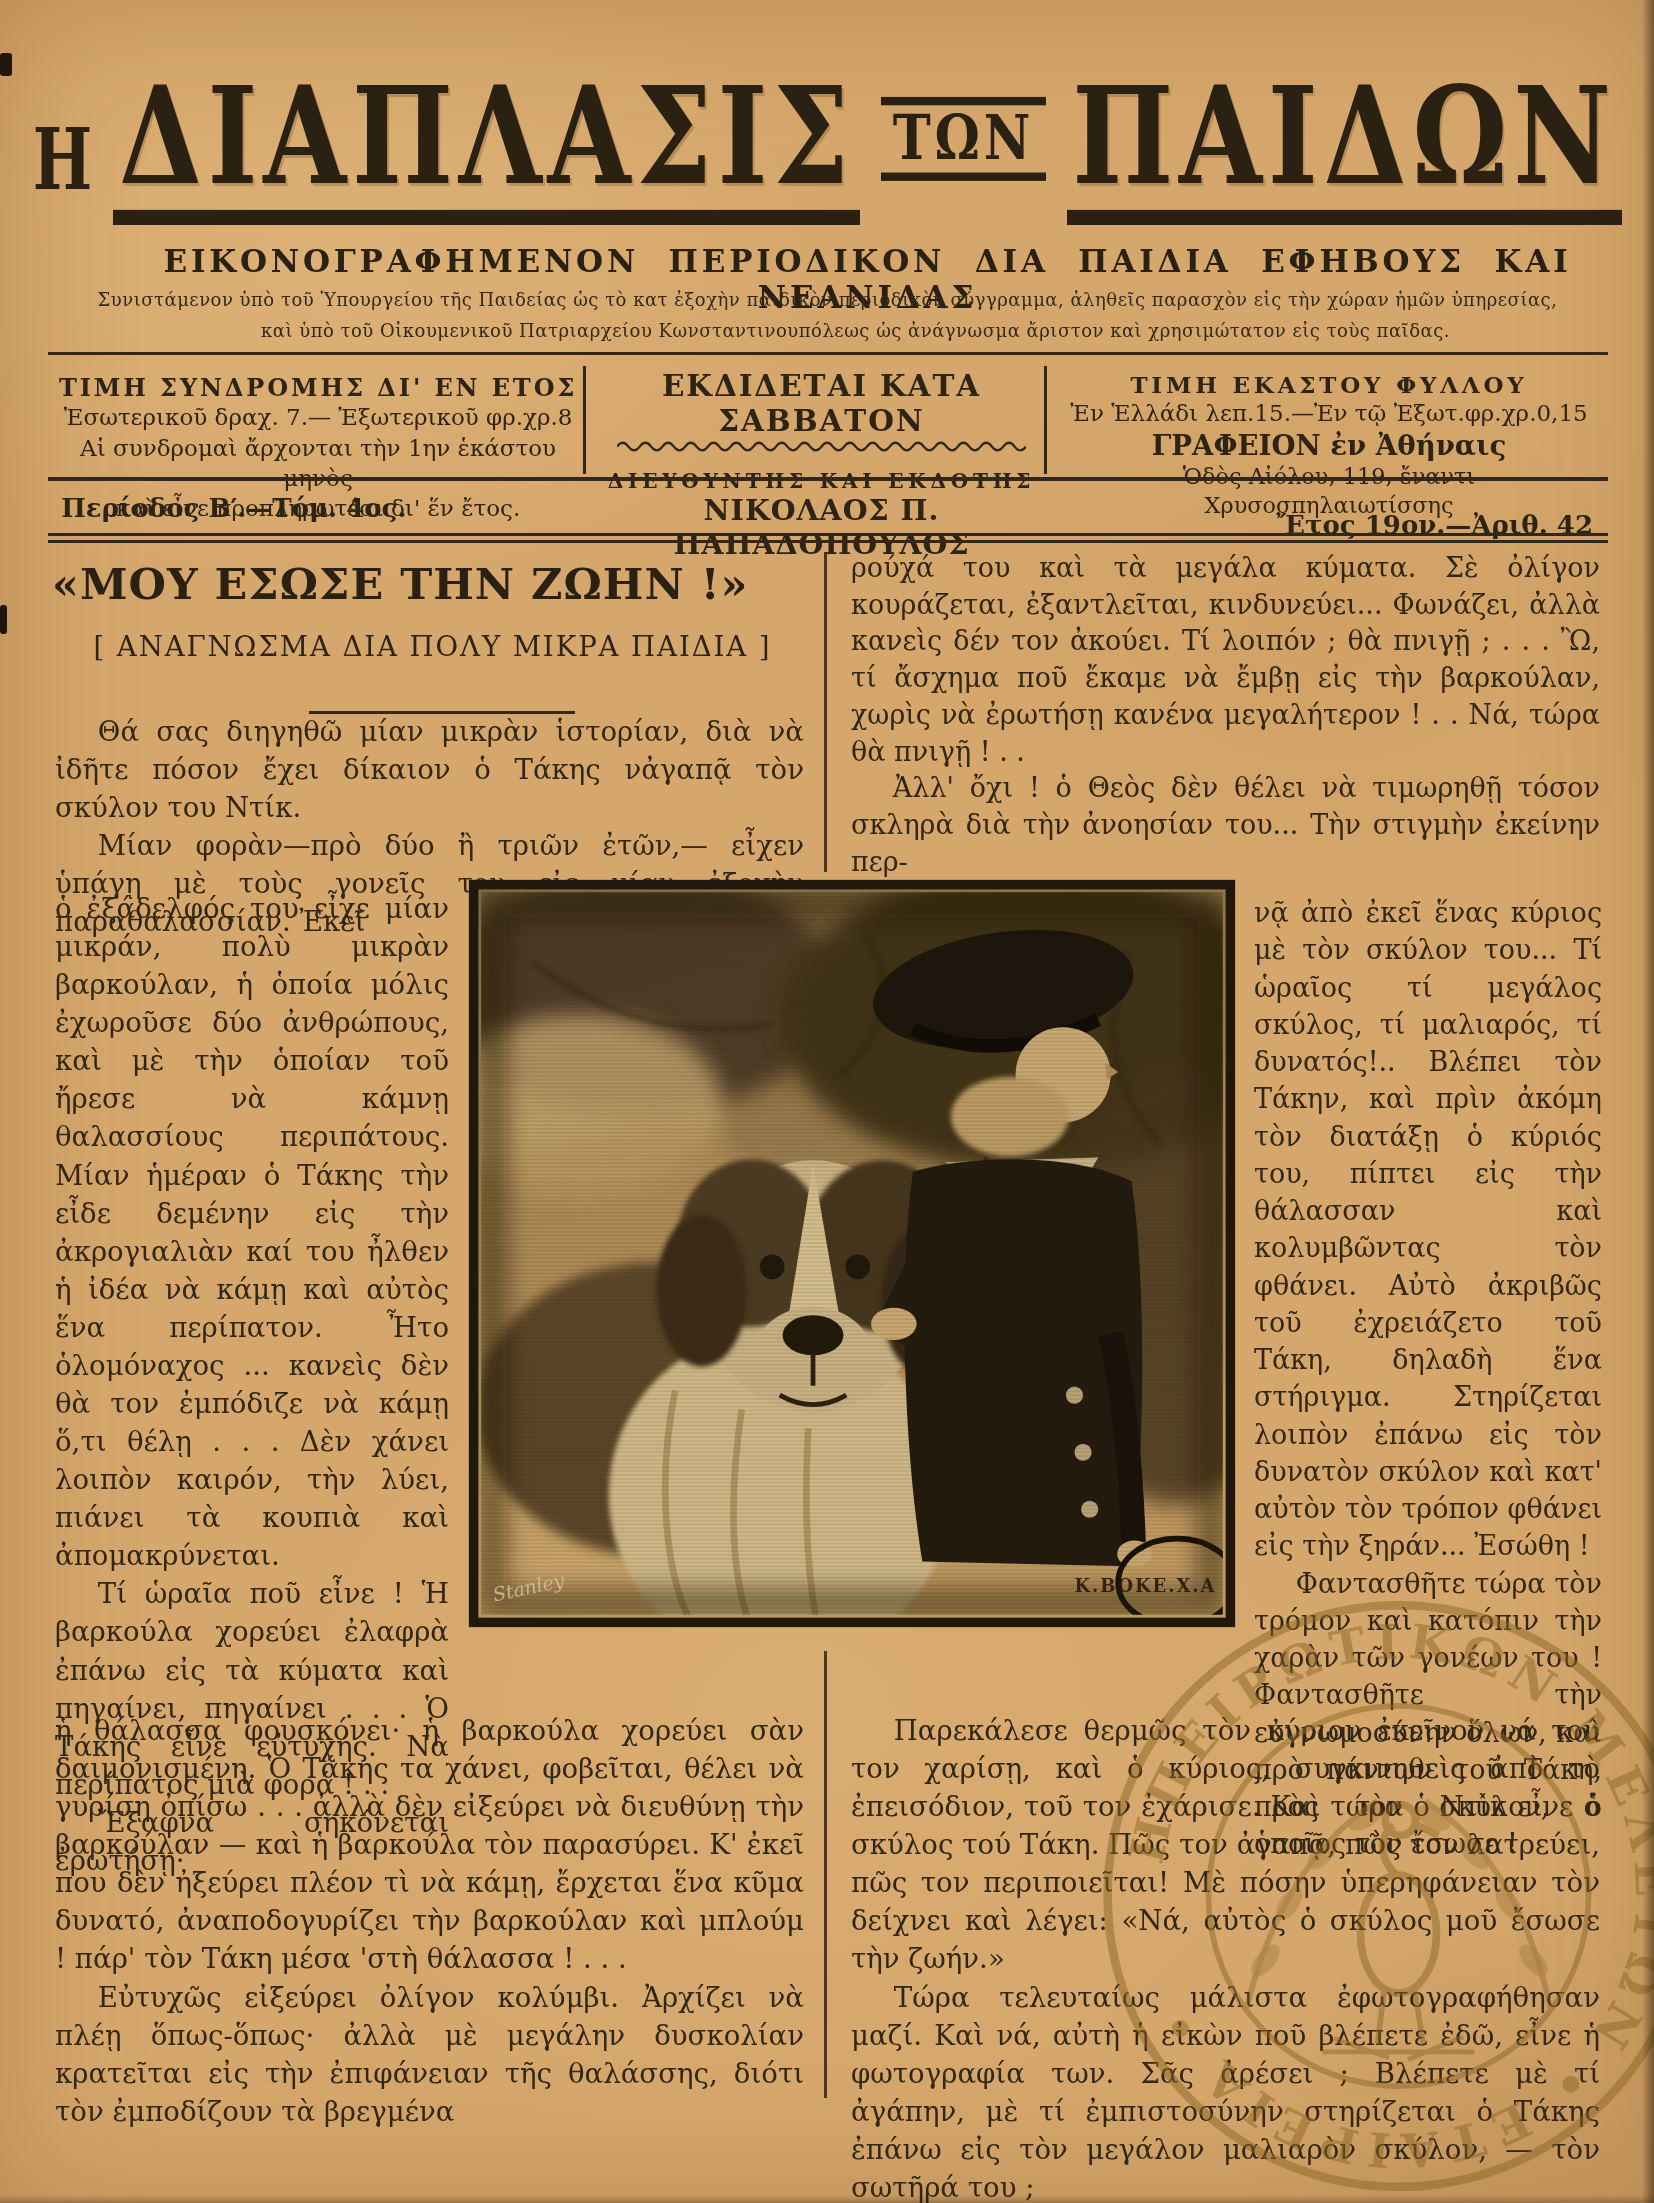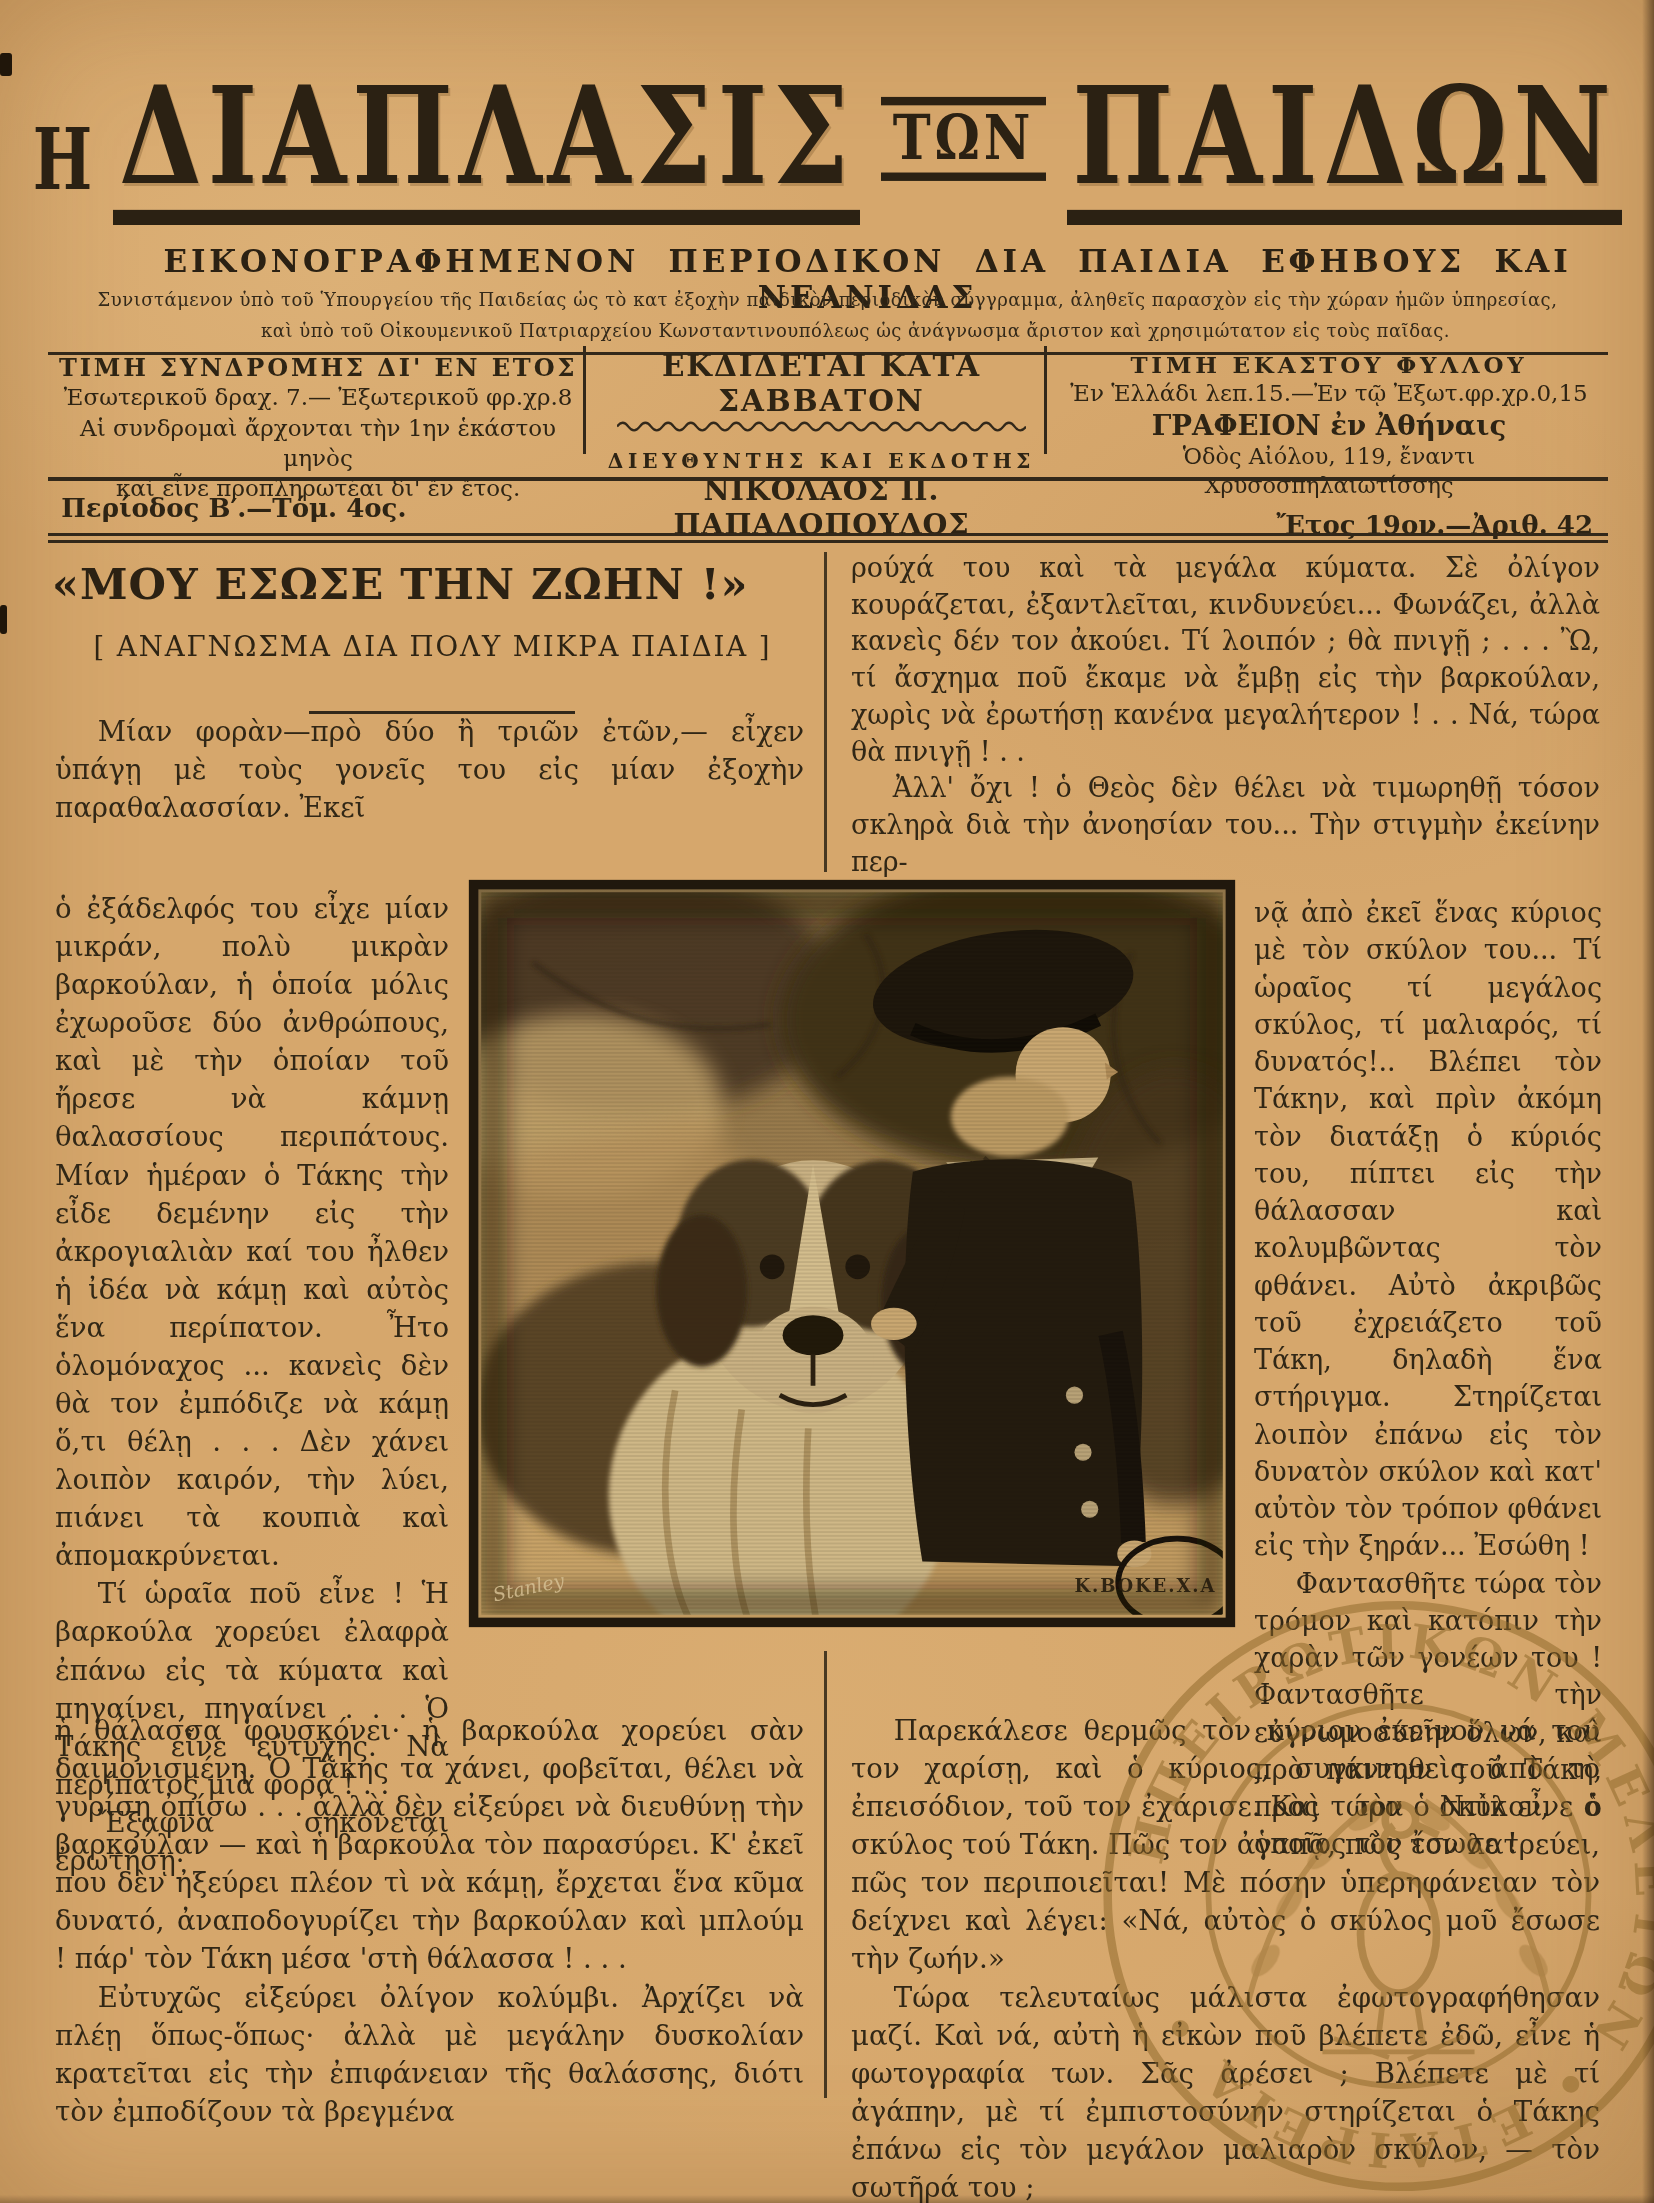--- a/index.html
+++ b/index.html
@@ -20,21 +20,21 @@
   #masthead-title span{display:inline-block;font-weight:700;line-height:.92;transform-origin:bottom center;}
   .t-eta{font-size:63px;transform:scaleY(1.35);margin-bottom:25px;}
   .t-big{font-size:107px;letter-spacing:5.7px;transform:scaleY(1.26);border-bottom:12.4px solid #2b2113;padding:0 5.7px 8.6px 5.7px;text-shadow:1.9px 1.9px 0 rgba(90,60,20,.25);}
   .t-ton{font-size:51px;letter-spacing:3.8px;transform:scaleY(1.2);border-top:7.6px solid #2b2113;border-bottom:7.6px solid #2b2113;padding:3.8px 11.4px 5.7px 11.4px;margin-bottom:44px;}
   #masthead-subtitle{top:243px;left:0;width:100%;text-align:center;font-size:31px;font-weight:700;letter-spacing:3.8px;word-spacing:15px;color:#2b2113;padding-left:40px;}
   .endorse{left:0;width:100%;text-align:center;font-size:18px;letter-spacing:0.5px;color:#33291a;}
   #endorse1{top:289px;}
   #endorse2{top:320px;margin-left:28px;}
   .hrule{left:48px;width:1560px;background:#32281a;}
   
-  #infobar{top:340px;left:48px;width:1560px;height:136px;}
+  #infobar{top:360px;left:48px;width:1560px;height:136px;}
   .ib-col{position:absolute;text-align:center;}
   .ib-head{font-weight:700;letter-spacing:2.9px;font-size:24px;}
   .ib-line{font-size:23px;line-height:1.32;}
   #ib-left{left:7.6px;top:13.3px;width:525px;}
   #ib-center{left:554px;top:7.6px;width:439px;}
   #ib-center .ib-head{font-size:29.5px;letter-spacing:1.9px;}
   #ib-role{font-size:20px;font-weight:700;letter-spacing:4.8px;margin-top:16px;}
   #ib-name{font-size:28.5px;font-weight:700;letter-spacing:1px;}
   #ib-right{left:1010px;top:11.4px;width:542px;}
   #ib-right .ib-head{font-size:23px;letter-spacing:3.8px;}
@@ -123,20 +123,21 @@
   <div class="abs hrule" style="top:540px;height:2.9px;"></div>
 
   <div class="abs col-divider" style="top:552px;height:320px;"></div>
   <div class="abs col-divider" style="top:1651px;height:447px;"></div>
 
   <div id="article-title" class="abs">«ΜΟΥ ΕΣΩΣΕ ΤΗΝ ΖΩΗΝ !»</div>
   <div id="article-subtitle" class="abs">[ ΑΝΑΓΝΩΣΜΑ ΔΙΑ ΠΟΛΥ ΜΙΚΡΑ ΠΑΙΔΙΑ ]</div>
   <div id="title-rule" class="abs"></div>
 
   <div id="left-top" class="abs body-block">
+    <p>Θά σας διηγηθῶ μίαν μικρὰν ἱστορίαν, διὰ νὰ ἰδῆτε πόσον ἔχει δίκαιον ὁ Τάκης νἀγαπᾷ τὸν σκύλον του Ντίκ.</p>
     <p>Μίαν φορὰν—πρὸ δύο ἢ τριῶν ἐτῶν,— εἶχεν ὑπάγῃ μὲ τοὺς γονεῖς του εἰς μίαν ἐξοχὴν παραθαλασσίαν. Ἐκεῖ</p>
   </div>
   <div id="left-narrow" class="abs body-block">
     <p class="cont">ὁ ἐξάδελφός του εἶχε μίαν μικράν, πολὺ μικρὰν βαρκούλαν, ἡ ὁποία μόλις ἐχωροῦσε δύο ἀνθρώπους, καὶ μὲ τὴν ὁποίαν τοῦ ἤρεσε νὰ κάμνῃ θαλασσίους περιπάτους. Μίαν ἡμέραν ὁ Τάκης τὴν εἶδε δεμένην εἰς τὴν ἀκρογιαλιὰν καί του ἦλθεν ἡ ἰδέα νὰ κάμῃ καὶ αὐτὸς ἕνα περίπατον. Ἦτο ὁλομόναχος ... κανεὶς δὲν θὰ τον ἐμπόδιζε νὰ κάμῃ ὅ,τι θέλῃ . . . Δὲν χάνει λοιπὸν καιρόν, τὴν λύει, πιάνει τὰ κουπιὰ καὶ ἀπομακρύνεται.</p>
     <p>Τί ὡραῖα ποῦ εἶνε ! Ἡ βαρκούλα χορεύει ἐλαφρὰ ἐπάνω εἰς τὰ κύματα καὶ πηγαίνει, πηγαίνει . . . Ὁ Τάκης εἶνε εὐτυχής. Νὰ περίπατος μιὰ φορά ! . .</p>
     <p>Ἔξαφνα σηκόνεται ἐρωτήσῃ·</p>
   </div>
   <div id="left-bottom" class="abs body-block">
     <p class="cont">ἡ θάλασσα φουσκόνει· ἡ βαρκούλα χορεύει σὰν δαιμονισμένη. Ὁ Τάκης τα χάνει, φοβεῖται, θέλει νὰ γυρίσῃ ὀπίσω . . . ἀλλὰ δὲν εἰξεύρει νὰ διευθύνῃ τὴν βαρκούλαν — καὶ ἡ βαρκούλα τὸν παρασύρει. Κ' ἐκεῖ που δὲν ἠξεύρει πλέον τὶ νὰ κάμῃ, ἔρχεται ἕνα κῦμα δυνατό, ἀναποδογυρίζει τὴν βαρκούλαν καὶ μπλούμ ! πάρ' τὸν Τάκη μέσα 'στὴ θάλασσα ! . . .</p>
     <p>Εὐτυχῶς εἰξεύρει ὀλίγον κολύμβι. Ἀρχίζει νὰ πλέῃ ὅπως-ὅπως· ἀλλὰ μὲ μεγάλην δυσκολίαν κρατεῖται εἰς τὴν ἐπιφάνειαν τῆς θαλάσσης, διότι τὸν ἐμποδίζουν τὰ βρεγμένα</p>

